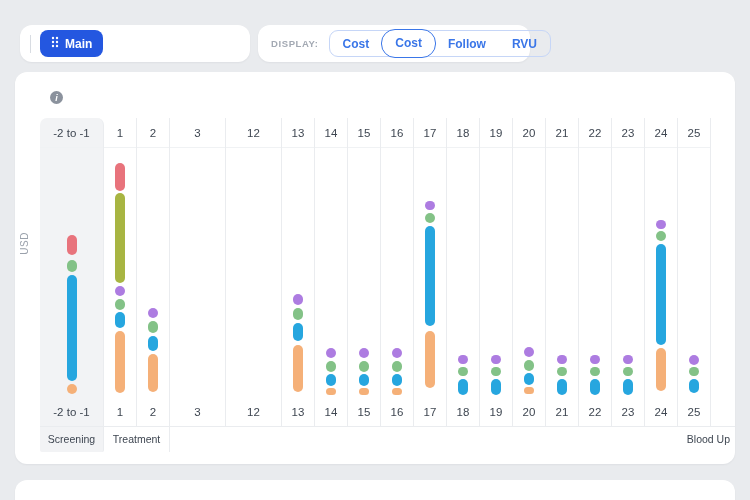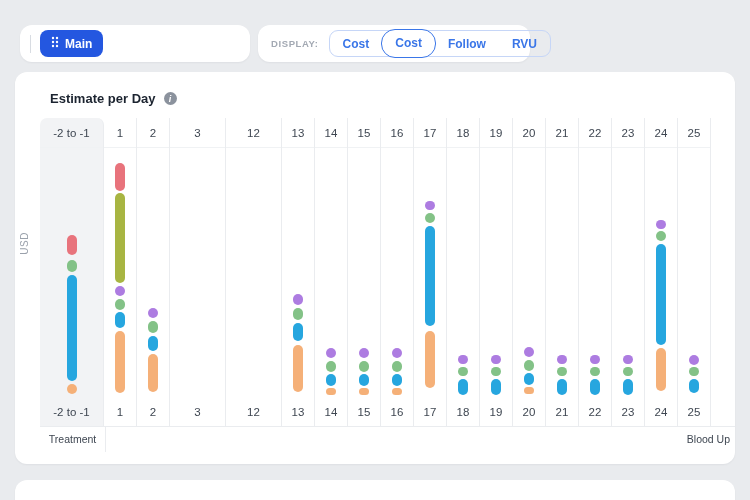--- a/index.html
+++ b/index.html
@@ -103,21 +103,20 @@
   <div class="display-group">
       <button class="display-opt">Cost</button>
       <button class="display-opt selected">Cost</button>
       <button class="display-opt">Follow</button>
       <button class="display-opt">RVU</button>
     </div>
 </div>
 
 <div class="card" id="chart-card">
   <div class="chart-title-row">
-    <span class="chart-title">Estimate per Day</span>
     <span class="info-icon">i</span>
   </div>
   <span class="y-axis-label">USD</span>
   <div id="chart-grid">
       <div class="cols-row">
         <div class="chart-col highlight" style="width: 64px;">
           <div class="col-header">-2 to -1</div>
           <div class="col-body">
             <div class="seg" style="top: 87px; height: 20px; background: rgb(232, 115, 124);"></div>
             <div class="seg" style="top: 112px; height: 12px; background: rgb(131, 194, 135);"></div>
@@ -278,19 +277,20 @@
           <div class="col-body">
             <div class="seg" style="top: 207px; height: 10px; background: rgb(173, 124, 225);"></div>
             <div class="seg" style="top: 219px; height: 9px; background: rgb(131, 194, 135);"></div>
             <div class="seg" style="top: 231px; height: 14px; background: rgb(38, 166, 223);"></div>
           </div>
           <div class="col-footer">25</div>
         </div>
         <div class="spacer-col"></div>
       </div>
       <div class="phase-row">
+        <div class="phase-cell highlight" style="width: 64px;">Screening</div>
         <div class="phase-cell" style="width: 66px;">Treatment</div>
         <div class="phase-cell align-right" style="flex: 1 1 0%;">Blood Up</div>
       </div>
     </div>
 </div>
 
 <div class="card" id="bottom-card"></div>
 
 </body></html>

